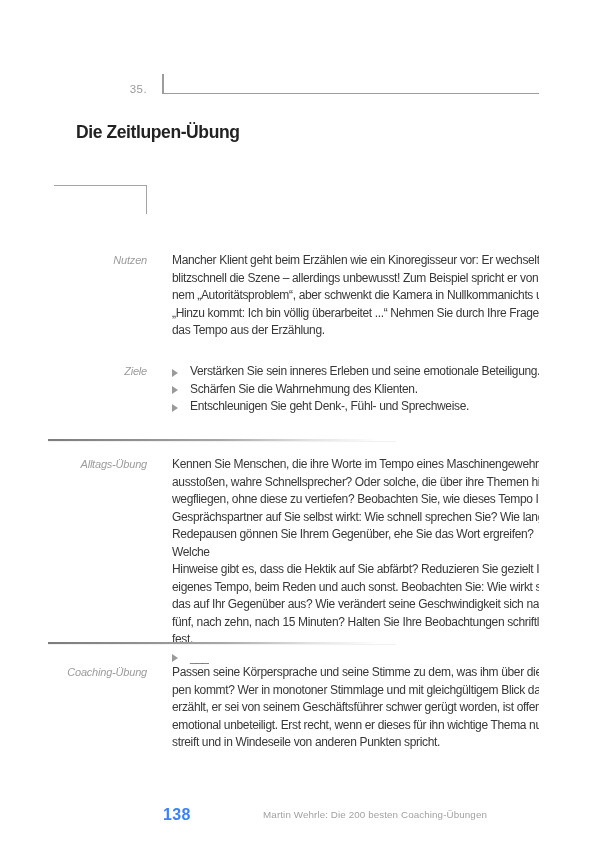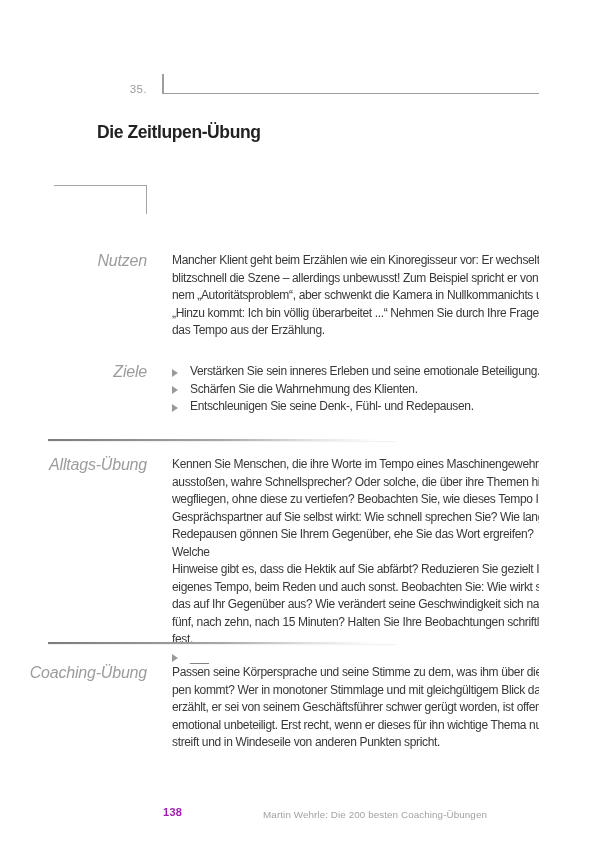--- a/index.html
+++ b/index.html
@@ -29,21 +29,21 @@
     background: #9d9d9d;
   }
   .hdr-rule-h {
     position: absolute;
     left: 162px; top: 92.5px;
     width: 384px; height: 1.5px;
     background: #9d9d9d;
   }
   .title {
     position: absolute;
-    left: 97px; top: 122px;
+    left: 76px; top: 122px;
     font-size: 17.5px;
     font-weight: bold;
     color: #222222;
     letter-spacing: -0.4px;
   }
   .tab-marker {
     position: absolute;
     left: 54px; top: 185px;
     width: 93px; height: 29px;
     border-top: 1.5px solid #a5a5a5;
@@ -54,21 +54,21 @@
     left: 0;
     width: 600px;
     display: flex;
   }
   .label-col {
     width: 147px;
     flex: 0 0 147px;
     text-align: right;
     font-style: italic;
     color: #9c9c9c;
-    font-size: 16px;
+    font-size: 11px;
     line-height: 17.5px;
     letter-spacing: -0.2px;
   }
   .body-col {
     margin-left: 25px;
     width: 400px;
     flex: 0 0 400px;
   }
   .para {
     font-size: 12px;
@@ -117,23 +117,23 @@
   .italic-word { font-style: italic; }
   .coach-line1 {
     font-size: 12px;
     line-height: 17.5px;
     letter-spacing: -0.35px;
     white-space: nowrap;
   }
   .footer-pageno {
     position: absolute;
     left: 163px; top: 806px;
-    font-size: 11px;
+    font-size: 16px;
     font-weight: bold;
-    color: #a21caf;
+    color: #3b82f6;
     letter-spacing: 0.3px;
   }
   .footer-book {
     position: absolute;
     right: 52px; top: 809px;
     font-size: 9.8px;
     color: #a2a2a2;
     letter-spacing: 0.1px;
   }
   
@@ -172,21 +172,21 @@
       <div class="bullet-row">
         <span class="tri"></span>
         <span class="bullet-text">Verstärken Sie sein inneres Erleben und seine emotionale Beteiligung.</span>
       </div>
       <div class="bullet-row">
         <span class="tri"></span>
         <span class="bullet-text">Schärfen Sie die Wahrnehmung des Klienten.</span>
       </div>
       <div class="bullet-row">
         <span class="tri"></span>
-        <span class="bullet-text">Entschleunigen Sie seine Denk-, Fühl- und Redepausen.</span>
+        <span class="bullet-text">Entschleunigen Sie geht Denk-, Fühl- und Sprechweise.</span>
       </div>
     </div>
   </div>
 
   <div class="divider" id="divider-1"></div>
 
   <div class="section" id="sec-alltags">
     <div class="label-col">Alltags-Übung</div>
     <div class="body-col">
       <div class="para">Kennen Sie Menschen, die ihre Worte im Tempo eines Maschinengewehrs

